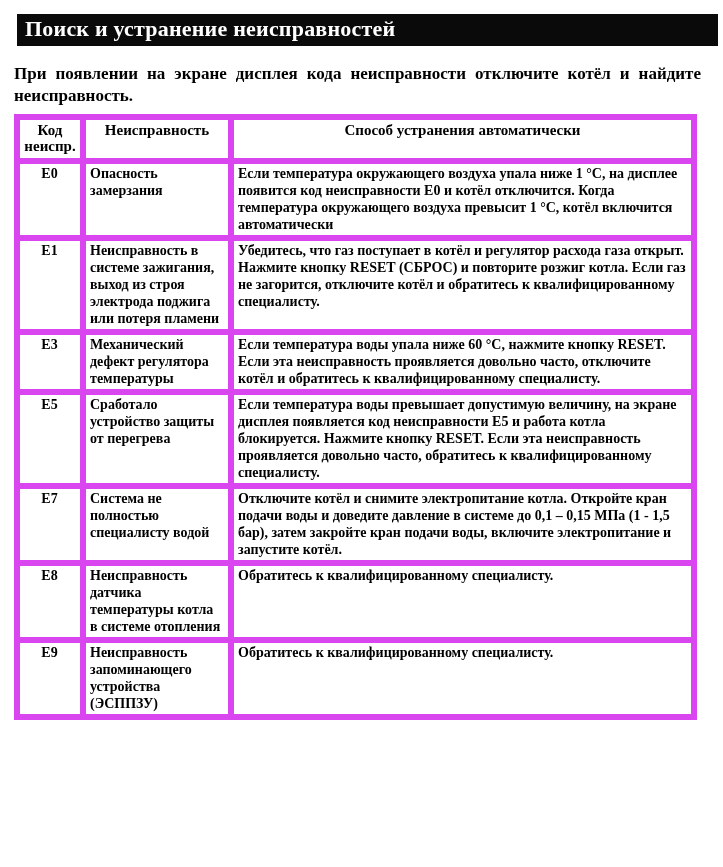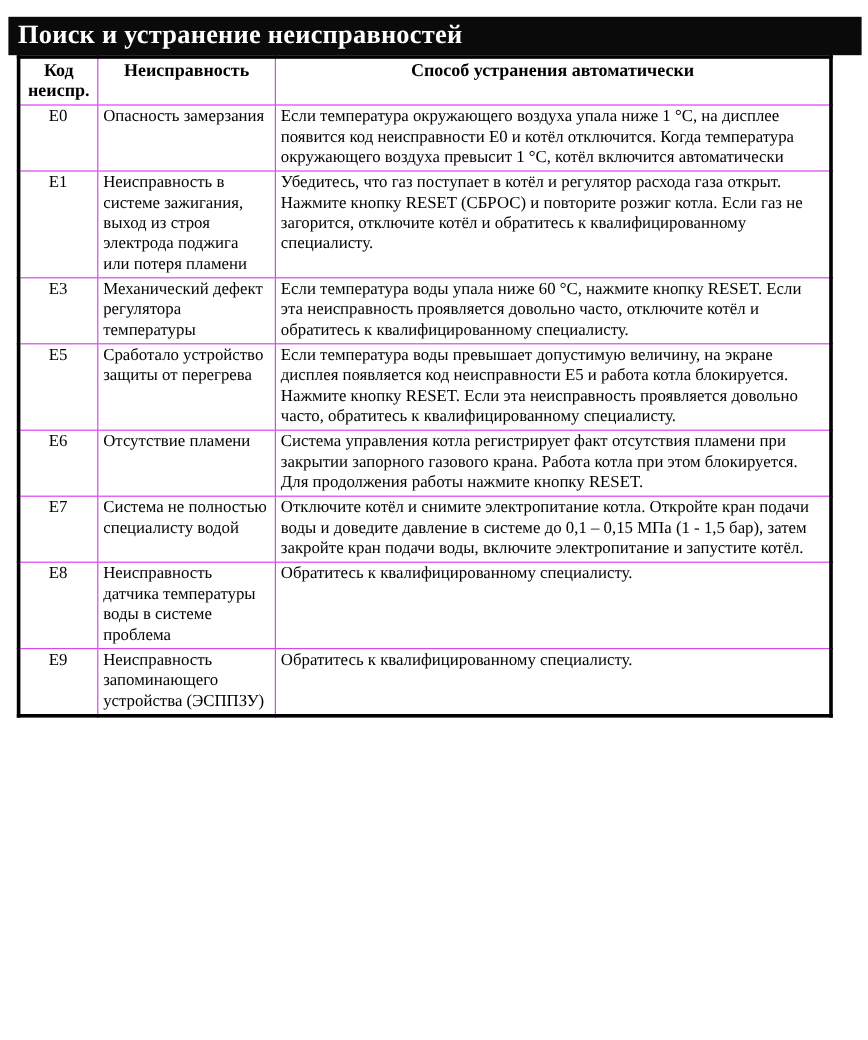--- a/index.html
+++ b/index.html
@@ -16,21 +16,21 @@
     -webkit-font-smoothing: antialiased;
   }
   .page {
     width: 723px;
     height: 867px;
     box-sizing: border-box;
     padding: 14px 0 0 0;
     background: #ffffff;
   }
   .title-bar {
-    margin: 0 5px 0 7px;
+    margin: 0 5px 0 17px;
     background: #0a0a0a;
     color: #ffffff;
     font-weight: bold;
     font-size: 22px;
     line-height: 1.1;
     padding: 3px 0 5px 8px;
     letter-spacing: 0.2px;
   }
   .intro {
     margin: 17px 22px 7px 14px;
@@ -41,37 +41,37 @@
   }
   table.fault-table {
     border-collapse: collapse;
     table-layout: fixed;
     width: 677px;
     margin-left: 14px;
     border: 3px solid #000000;
   }
   table.fault-table th,
   table.fault-table td {
-    border: 1px solid #d946ef;
+    border: 6px solid #d946ef;
     vertical-align: top;
     box-sizing: border-box;
     word-wrap: break-word;
   }
   col.col-code   { width: 66px; }
   col.col-fault  { width: 148px; }
   col.col-remedy { width: 463px; }
   table.fault-table th {
     font-weight: bold;
     font-size: 15px;
     line-height: 1.1;
     text-align: center;
     padding: 2px 3px 3px;
   }
   table.fault-table td {
-    font-weight: normal;
+    font-weight: bold;
     font-size: 14px;
     line-height: 17px;
     padding: 1px 5px 2px 4px;
   }
   td.cell-code {
     font-weight: normal;
     font-size: 24px;
     line-height: 1.05;
     text-align: center;
     padding-top: 2px;
@@ -79,20 +79,21 @@
 </style>
 </head>
 <body>
 
 <div class="page">
 
   <div class="title-bar">
     <span>Поиск и устранение неисправностей</span>
   </div>
 
+  <p class="intro">При появлении на экране дисплея кода неисправности отключите котёл и найдите неисправность.</p>
 
   <table class="fault-table">
     <colgroup>
       <col class="col-code">
       <col class="col-fault">
       <col class="col-remedy">
     </colgroup>
     <thead>
       <tr>
         <th>Код неиспр.</th>
@@ -115,32 +116,27 @@
           <td class="cell-code">E3</td>
           <td class="cell-fault">Механический дефект регулятора температуры</td>
           <td class="cell-remedy">Если температура воды упала ниже 60 °С, нажмите кнопку RESET. Если эта неисправность проявляется довольно часто, отключите котёл и обратитесь к квалифицированному специалисту.</td>
         </tr>
         <tr>
           <td class="cell-code">E5</td>
           <td class="cell-fault">Сработало устройство защиты от перегрева</td>
           <td class="cell-remedy">Если температура воды превышает допустимую величину, на экране дисплея появляется код неисправности E5 и работа котла блокируется. Нажмите кнопку RESET. Если эта неисправность проявляется довольно часто, обратитесь к квалифицированному специалисту.</td>
         </tr>
         <tr>
-          <td class="cell-code">E6</td>
-          <td class="cell-fault">Отсутствие пламени</td>
-          <td class="cell-remedy">Система управления котла регистрирует факт отсутствия пламени при закрытии запорного газового крана. Работа котла при этом блокируется. Для продолжения работы нажмите кнопку RESET.</td>
-        </tr>
-        <tr>
           <td class="cell-code">E7</td>
           <td class="cell-fault">Система не полностью специалисту водой</td>
           <td class="cell-remedy">Отключите котёл и снимите электропитание котла. Откройте кран подачи воды и доведите давление в системе до 0,1 – 0,15 МПа (1 - 1,5 бар), затем закройте кран подачи воды, включите электропитание и запустите котёл.</td>
         </tr>
         <tr>
           <td class="cell-code">E8</td>
-          <td class="cell-fault">Неисправность датчика температуры воды в системе проблема</td>
+          <td class="cell-fault">Неисправность датчика температуры котла в системе отопления</td>
           <td class="cell-remedy">Обратитесь к квалифицированному специалисту.</td>
         </tr>
         <tr>
           <td class="cell-code">E9</td>
           <td class="cell-fault">Неисправность запоминающего устройства (ЭСППЗУ)</td>
           <td class="cell-remedy">Обратитесь к квалифицированному специалисту.</td>
         </tr>
       </tbody>
   </table>
 

